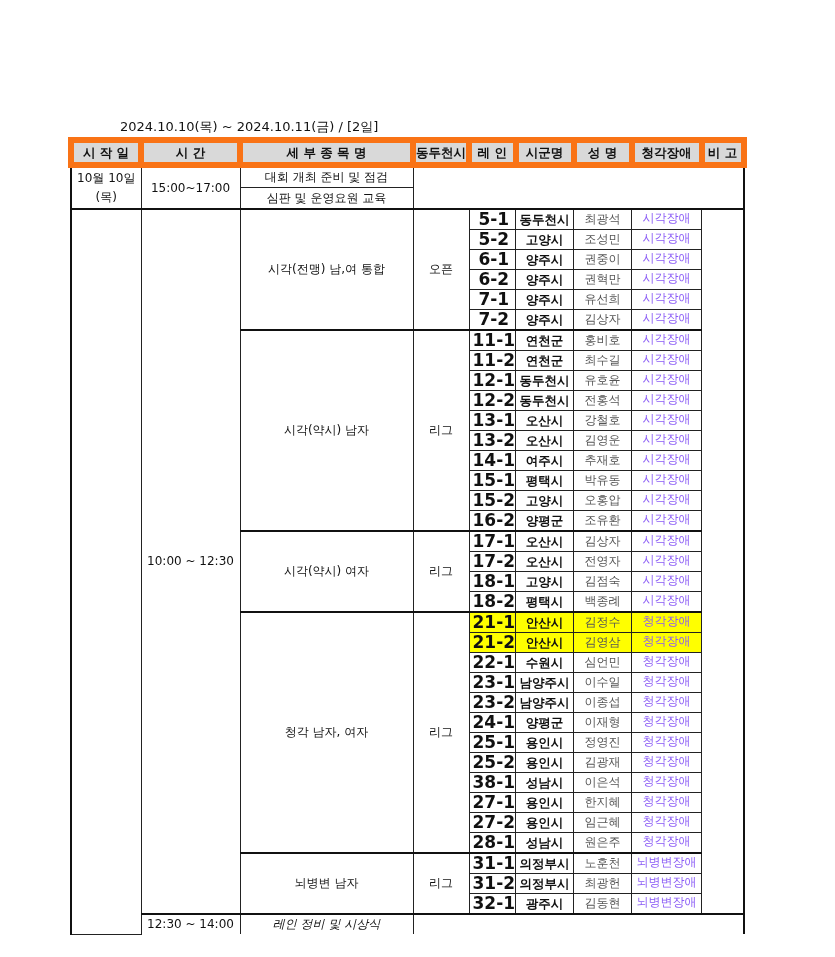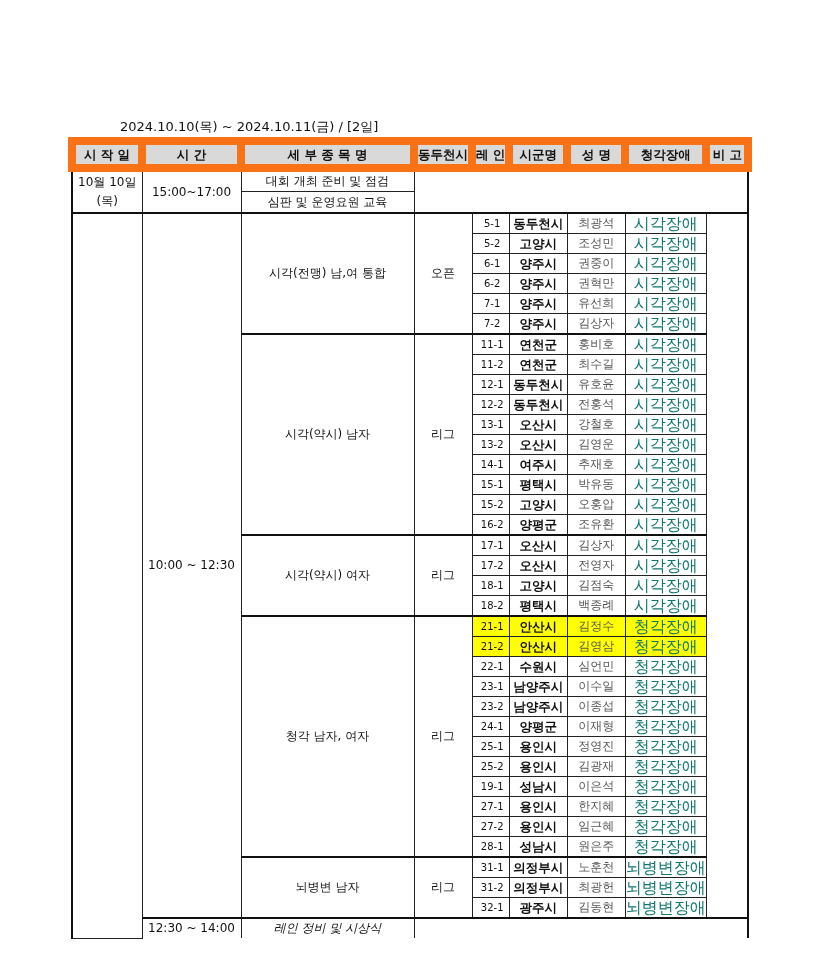--- a/index.html
+++ b/index.html
@@ -5,29 +5,29 @@
   html, body { margin:0; padding:0; background:#ffffff; }
   body { width:835px; height:957px; position:relative; overflow:hidden;
          font-family:"DejaVu Sans","Liberation Sans",sans-serif; color:#111; }
   .title { position:absolute; left:0; width:835px; top:96px; text-align:center;
            font-size:25px; font-weight:bold; letter-spacing:0px; color:#000;margin-top:36px; }
   .subtitle { position:absolute; left:104px; top:118px; font-size:13px; color:#111;margin-left:16px; }
   table.tt { position:absolute; left:68px; top:137px; border-collapse:collapse;
              table-layout:fixed; font-size:12px; }
   table.tt td, table.tt th { border:1px solid #222; padding:0; text-align:center;
              vertical-align:middle; height:19px; line-height:17px; white-space:nowrap; overflow:hidden; }
-  table.tt th { background:#d9d9d9; font-weight:bold; font-size:12.5px; border:8px solid #f97316; }
+  table.tt th { background:#d9d9d9; font-weight:bold; font-size:12.5px; border:6px solid #f97316; }
   .lb { border-left:2px solid #111 !important; }
   .rb { border-right:2px solid #111 !important; }
   .tb { border-top:2px solid #111 !important; }
   .bb { border-bottom:2px solid #111 !important; }
-  .lane { font-weight:normal; font-size:10px; text-align:left; padding-left:3px !important; }
+  .lane { font-weight:bold; font-size:17px; text-align:left; padding-left:3px !important; }
   .city { font-weight:bold; font-size:12.5px; }
   .name { color:#555; font-size:12px; font-family:Liberation Serif, serif; }
-  .dis { color:#0f766e; font-size:16px; font-family:Liberation Sans, sans-serif; }
+  .dis { color:#8b5cf6; font-size:12px; font-family:Liberation Mono, monospace; }
   .hl { background:#ffff00; }
 </style>
 </head>
 <body>
 
 <div class="title">제18회 경기도장애인생활체육대회 볼링 타임테이블</div>
 <div class="subtitle">2024.10.10(목) ~ 2024.10.11(금) / [2일]</div>
 
 <table class="tt">
   <colgroup>
@@ -240,21 +240,21 @@
         <td class="name">정영진</td>
         <td class="dis">청각장애</td>
       </tr>
       <tr>
         <td class="lane">25-2</td>
         <td class="city">용인시</td>
         <td class="name">김광재</td>
         <td class="dis">청각장애</td>
       </tr>
       <tr>
-        <td class="lane">19-1</td>
+        <td class="lane">38-1</td>
         <td class="city">성남시</td>
         <td class="name">이은석</td>
         <td class="dis">청각장애</td>
       </tr>
       <tr>
         <td class="lane">27-1</td>
         <td class="city">용인시</td>
         <td class="name">한지혜</td>
         <td class="dis">청각장애</td>
       </tr>

